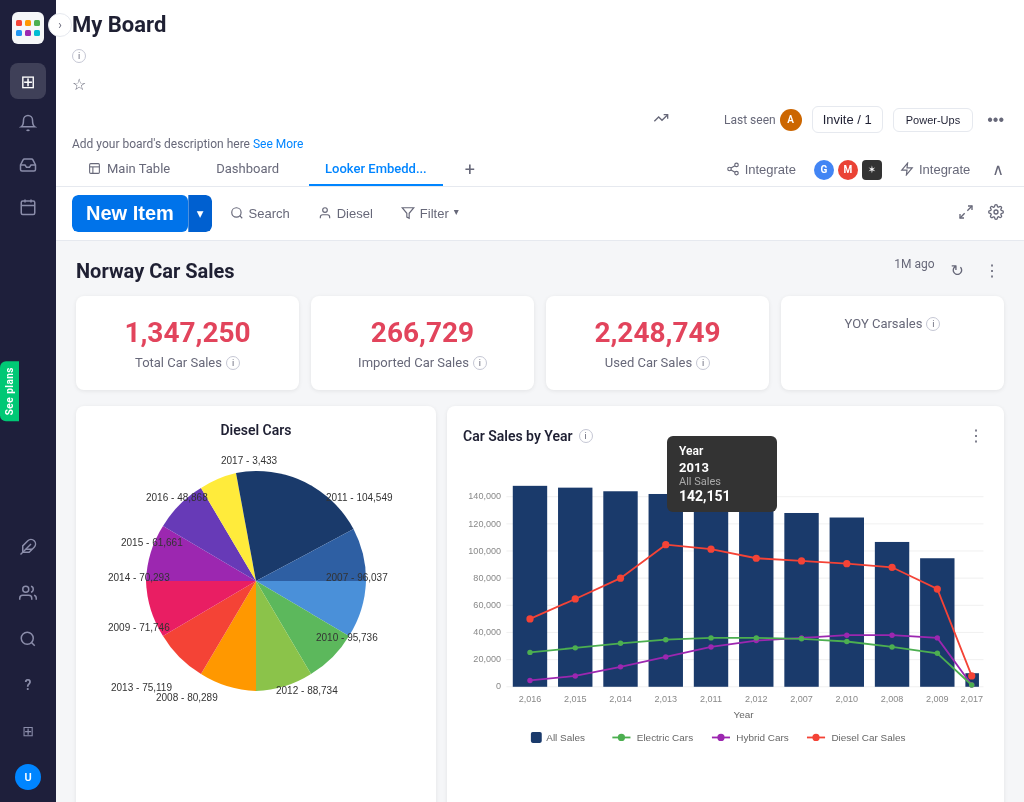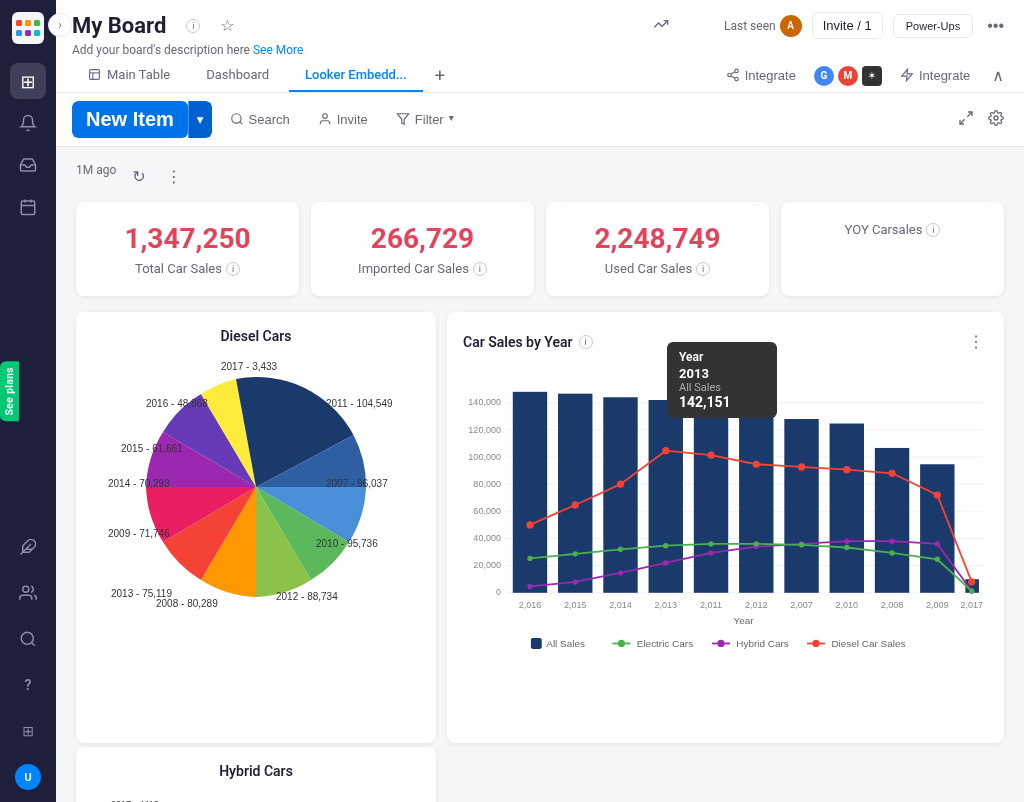--- a/index.html
+++ b/index.html
@@ -42,39 +42,40 @@
     .main-area { flex: 1; display: flex; flex-direction: column; overflow: hidden; }
 
     
     .topbar {
       background: white;
       border-bottom: 1px solid #e6e9ef;
       padding: 0 16px;
     }
     .topbar-top {
       display: flex;
-      align-items: center;
+      align-items: flex-start;
       padding: 12px 0 4px;
-      gap: 20px;
+      gap: 12px;
+      flex-direction: column;
     }
     .topbar-title { font-size: 22px; font-weight: 700; color: #1f2033; }
     .topbar-subtitle { font-size: 12px; color: #676879; margin-bottom: 2px; }
     .topbar-subtitle a { color: #0085ff; text-decoration: none; }
     .topbar-right { margin-left: auto; display: flex; align-items: center; gap: 10px; }
     .last-seen { font-size: 12px; color: #676879; display: flex; align-items: center; gap: 4px; margin-left: 45px; }
     .avatar { width: 26px; height: 26px; border-radius: 50%; background: #0085ff; display: flex; align-items: center; justify-content: center; font-size: 11px; color: white; font-weight: 600; }
     .btn-invite { border: 1px solid #e6e9ef; border-radius: 6px; padding: 5px 10px; font-size: 13px; color: #1f2033; cursor: pointer; background: white; }
     .btn-power { border: 1px solid #e6e9ef; border-radius: 6px; padding: 5px 12px; font-size: 11px; color: #1f2033; cursor: pointer; background: white; font-weight: 500; }
     .icon-btn { background: none; border: none; cursor: pointer; color: #676879; font-size: 16px; padding: 4px; }
 
     
     .tabs {
       display: flex;
       align-items: center;
-      gap: 4px;
+      gap: 14px;
       border-bottom: none;
     }
     .tab {
       padding: 8px 16px;
       font-size: 13px;
       color: #676879;
       cursor: pointer;
       border-bottom: 2px solid transparent;
       display: flex;
       align-items: center;
@@ -347,21 +348,21 @@
           <circle cx="11" cy="11" r="8"></circle>
           <line x1="21" y1="21" x2="16.65" y2="16.65"></line>
         </svg>
       <span>Search</span>
     </button>
     <button class="toolbar-btn">
       <svg width="14" height="14" viewBox="0 0 24 24" fill="none" stroke="currentColor" stroke-width="2">
           <path d="M20 21v-2a4 4 0 0 0-4-4H8a4 4 0 0 0-4 4v2"></path>
           <circle cx="12" cy="7" r="4"></circle>
         </svg>
-      <span>Invite</span>
+      <span>Diesel</span>
     </button>
     <button class="toolbar-btn">
       <svg width="14" height="14" viewBox="0 0 24 24" fill="none" stroke="currentColor" stroke-width="2">
           <polygon points="22 3 2 3 10 12.46 10 19 14 21 14 12.46 22 3"></polygon>
         </svg>
       <span>Filter</span>
       <span style="font-size:10px;">▾</span>
     </button>
     <div class="toolbar-right">
       <button class="icon-btn">
@@ -377,20 +378,21 @@
             <circle cx="12" cy="12" r="3"></circle>
             <path d="M19.4 15a1.65 1.65 0 0 0 .33 1.82l.06.06a2 2 0 0 1-2.83 2.83l-.06-.06a1.65 1.65 0 0 0-1.82-.33 1.65 1.65 0 0 0-1 1.51V21a2 2 0 0 1-4 0v-.09A1.65 1.65 0 0 0 9 19.4a1.65 1.65 0 0 0-1.82.33l-.06.06a2 2 0 0 1-2.83-2.83l.06-.06A1.65 1.65 0 0 0 4.68 15a1.65 1.65 0 0 0-1.51-1H3a2 2 0 0 1 0-4h.09A1.65 1.65 0 0 0 4.6 9a1.65 1.65 0 0 0-.33-1.82l-.06-.06a2 2 0 0 1 2.83-2.83l.06.06A1.65 1.65 0 0 0 9 4.68a1.65 1.65 0 0 0 1-1.51V3a2 2 0 0 1 4 0v.09a1.65 1.65 0 0 0 1 1.51 1.65 1.65 0 0 0 1.82-.33l.06-.06a2 2 0 0 1 2.83 2.83l-.06.06A1.65 1.65 0 0 0 19.4 9a1.65 1.65 0 0 0 1.51 1H21a2 2 0 0 1 0 4h-.09a1.65 1.65 0 0 0-1.51 1z"></path>
           </svg>
       </button>
     </div>
   </div>
 
   <div class="content">
 
     <div class="dashboard-header">
+      <h2 class="dashboard-title">Norway Car Sales</h2>
       <div class="dashboard-meta">
         <span>1M ago</span>
         <button class="icon-btn">↻</button>
         <button class="icon-btn">⋮</button>
       </div>
     </div>
 
     <div class="stats-row">
       <div class="stat-card">
         <div class="stat-value">1,347,250</div>

